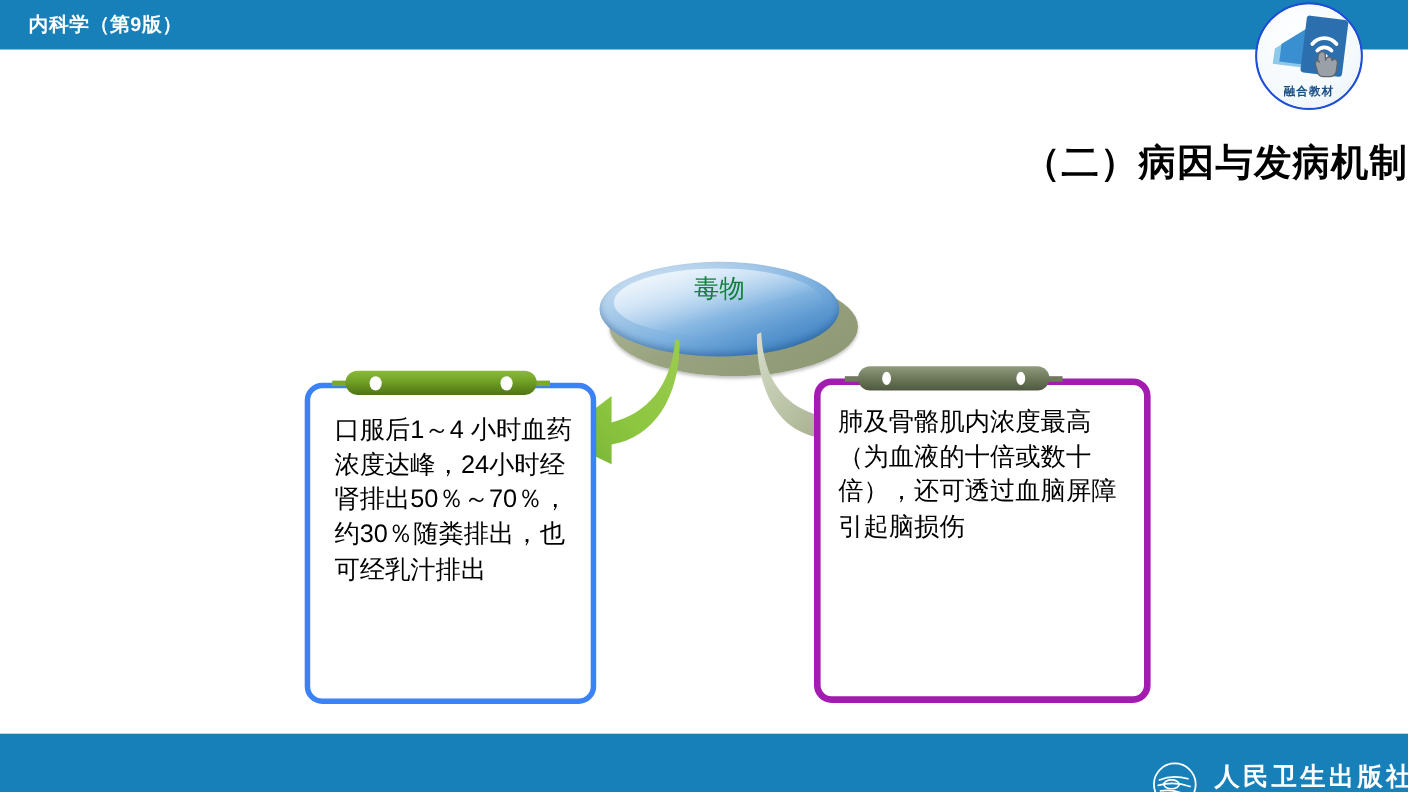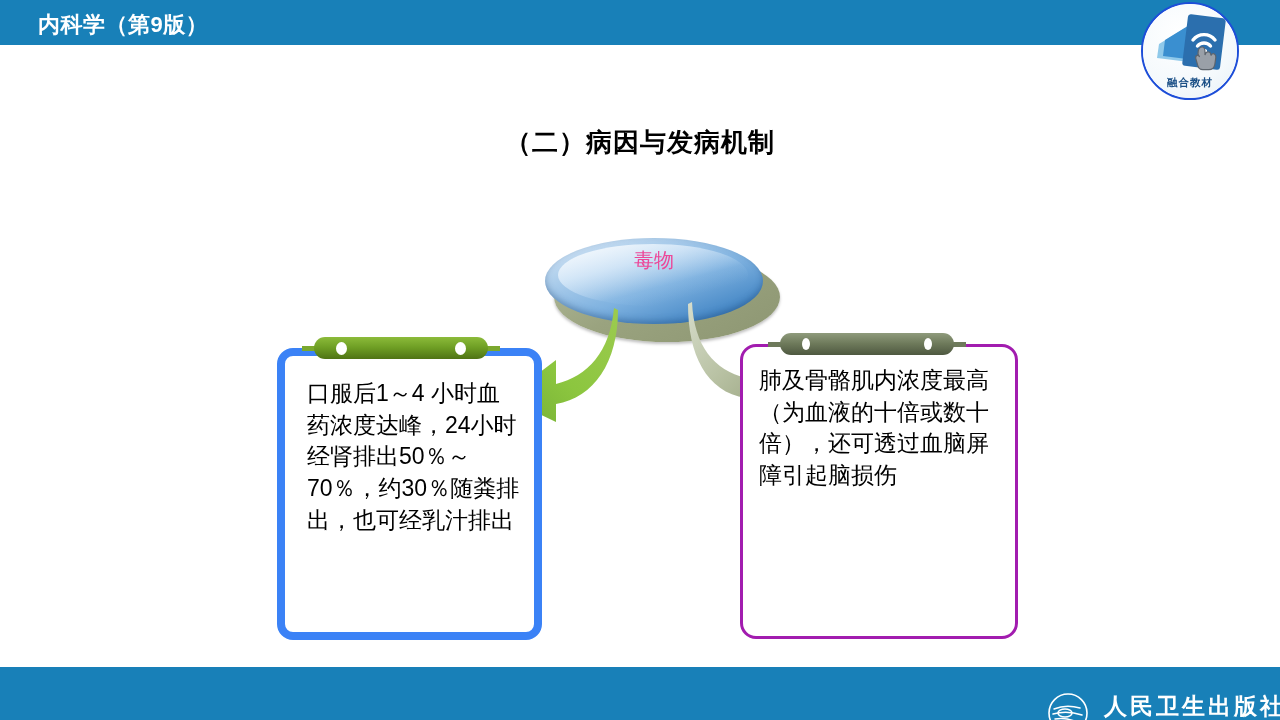--- a/index.html
+++ b/index.html
@@ -15,22 +15,22 @@
     background: #ffffff;
   }
 
   
   #header-bar {
     position: absolute; left: 0; top: 0;
     width: 1280px; height: 45px;
     background: #1880B8;
   }
   #header-title {
-    position: absolute; left: 38px; top: 10px;
-    font-size: 22px; font-weight: bold;
+    position: absolute; left: 26px; top: 10px;
+    font-size: 18px; font-weight: bold;
     color: #ffffff;
     letter-spacing: 0.5px;
     white-space: nowrap;
   }
 
   
   #corner-badge {
     position: absolute; left: 1141px; top: 2px;
     width: 98px; height: 98px;
     border-radius: 50%;
@@ -48,22 +48,22 @@
     position: absolute; left: 0; right: 0; bottom: 8px;
     text-align: center;
     font-size: 10.5px; font-weight: bold;
     color: #1a4f86;
     letter-spacing: 1px;
   }
 
   
   #slide-title {
     position: absolute; left: 0; top: 125px; width: 1280px;
-    text-align: center;
-    font-size: 26px; font-weight: bold; color: #000000;
+    text-align: right;
+    font-size: 34px; font-weight: bold; color: #000000;
     letter-spacing: 1px;
   }
 
   
   #center-node { position: absolute; left: 540px; top: 234px; width: 240px; height: 116px; }
   #node-base {
     position: absolute; left: 14px; top: 18px;
     width: 226px; height: 90px;
     border-radius: 50%;
     background: linear-gradient(150deg, #b3bb9b 0%, #9aa37f 45%, #8d9672 100%);
@@ -79,38 +79,38 @@
   #node-gloss {
     position: absolute; left: 18px; top: 10px;
     width: 190px; height: 62px;
     border-radius: 50%;
     background: linear-gradient(165deg, rgba(255,255,255,0.92) 0%, rgba(236,246,255,0.62) 34%, rgba(180,214,242,0.12) 62%, rgba(255,255,255,0) 78%);
   }
   #node-label {
     position: absolute; left: 5px; top: 14px;
     width: 218px;
     text-align: center;
-    font-size: 20px; color: #ec4899; line-height: 1.28;
+    font-size: 23px; color: #15803d; line-height: 1.28;
     z-index: 3;
   }
   #node-label span { display: block; }
 
   
   .arrow-svg { position: absolute; }
   #arrow-left-wrap  { left: 498px; top: 300px; }
   #arrow-right-wrap { left: 688px; top: 296px; }
 
   
   .card {
     position: absolute;
     background: #ffffff;
     border-radius: 16px;
   }
-  #card-left  { left: 277px; top: 348px; width: 265px; height: 292px; border: 8px solid #3b82f6; }
-  #card-right { left: 740px; top: 344px; width: 278px; height: 295px; border: 3px solid #a21caf; }
+  #card-left  { left: 277px; top: 348px; width: 265px; height: 292px; border: 5px solid #3b82f6; }
+  #card-right { left: 740px; top: 344px; width: 306px; height: 295px; border: 6px solid #a21caf; }
 
   .card-text {
     position: absolute; left: 22px; right: 14px; top: 22px;
     font-size: 23px; line-height: 1.38; color: #000000;
     text-align: left;
   }
   #card-right .card-text { left: 16px; right: 8px; top: 18px; }
 
   
   .clip { position: absolute; }

